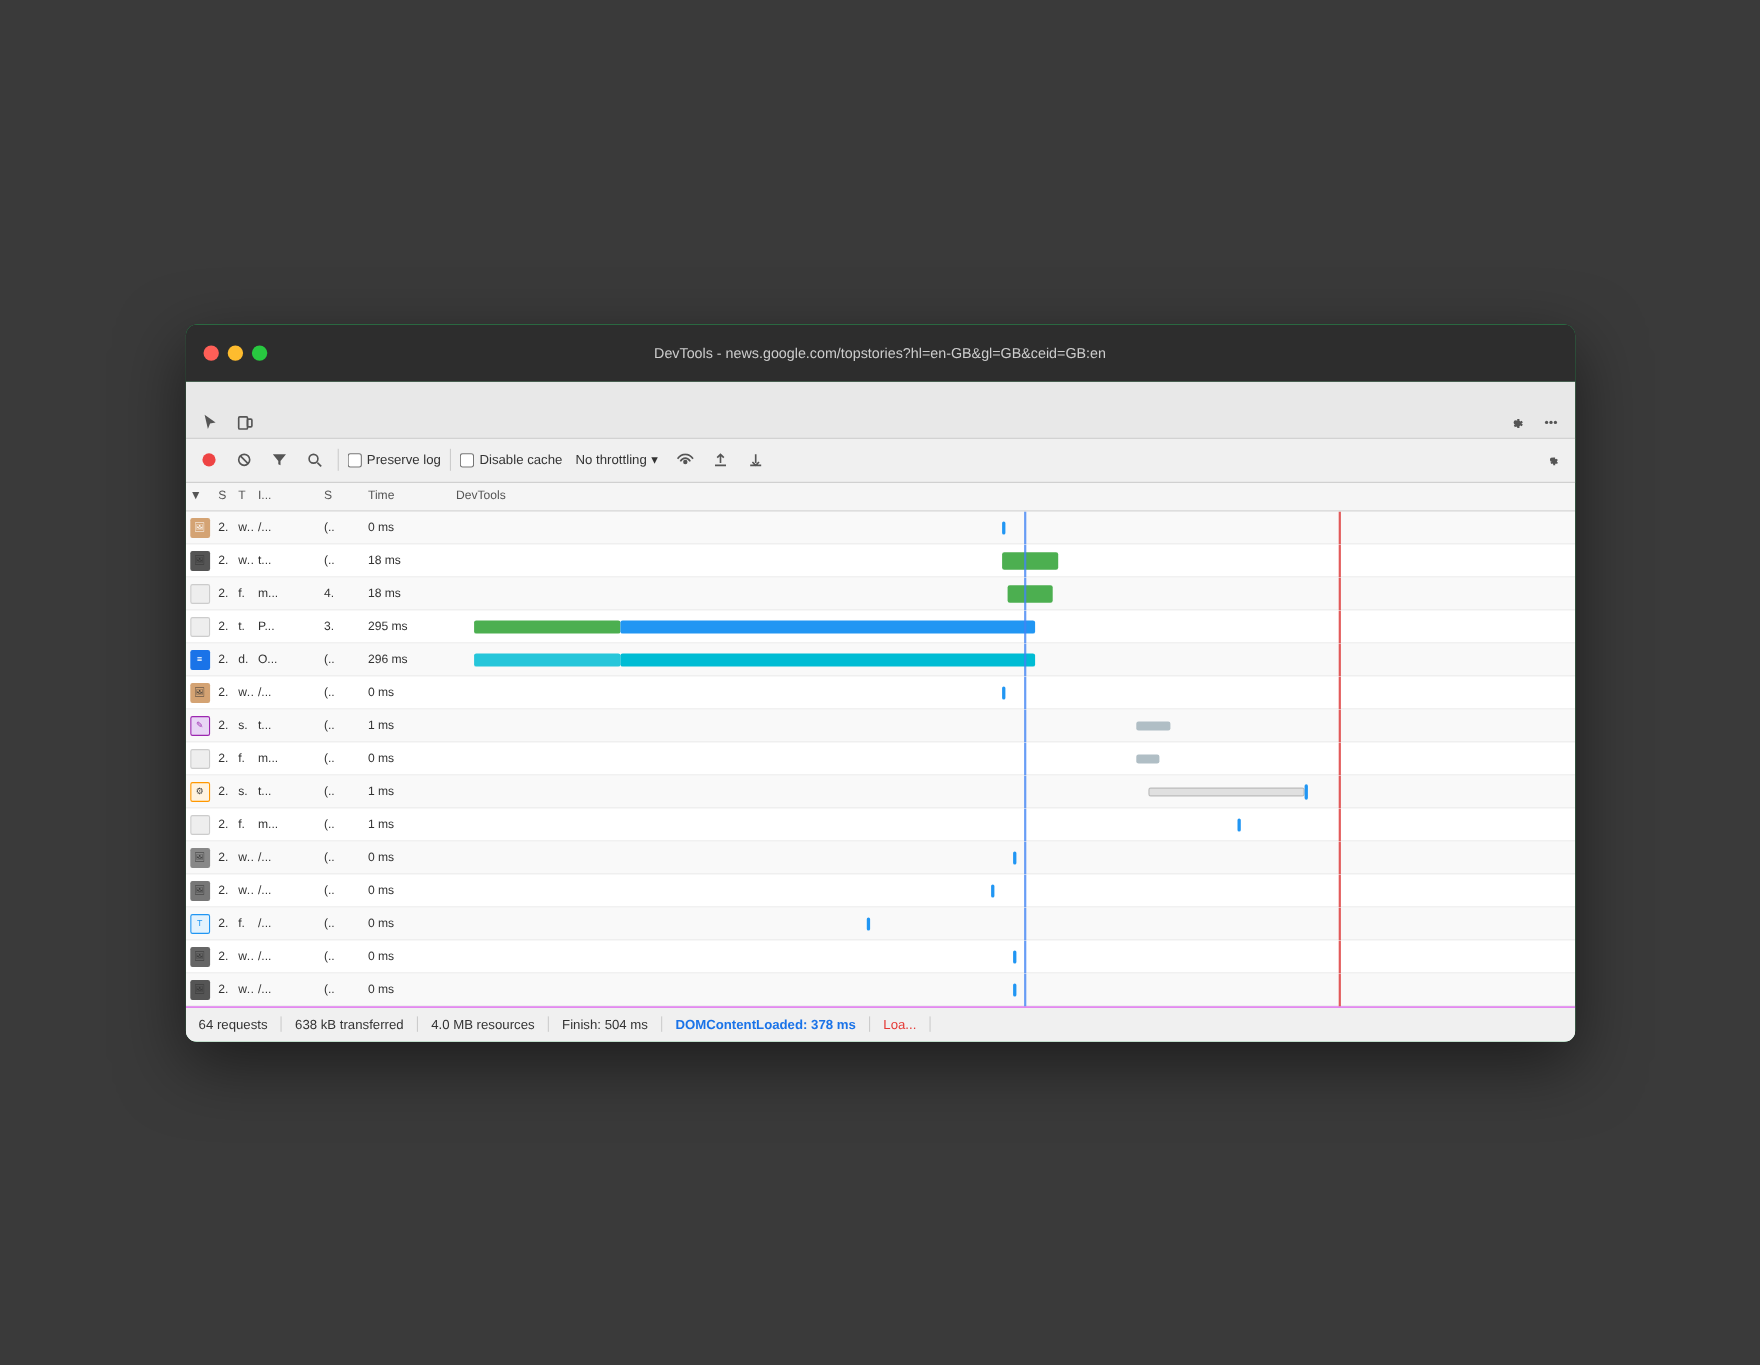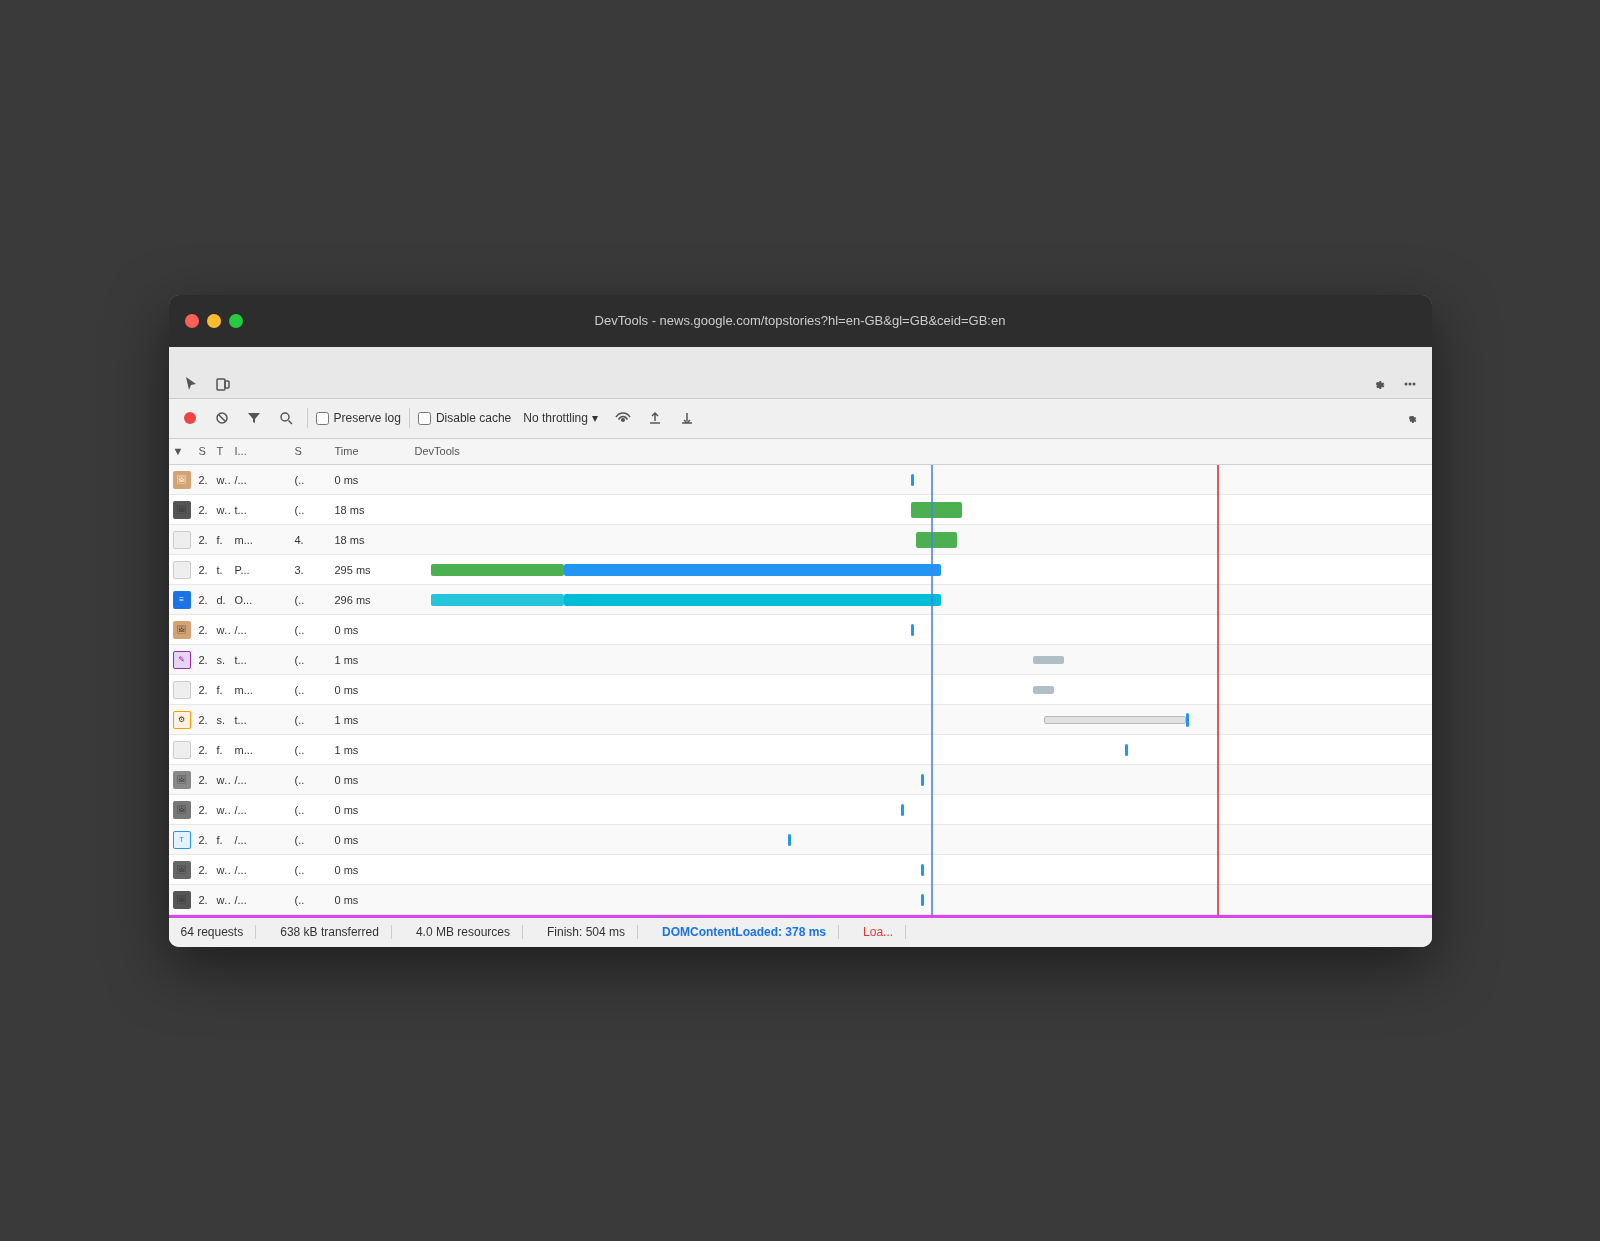--- a/index.html
+++ b/index.html
@@ -231,28 +231,28 @@
       position: absolute;
       top: 0;
       bottom: 0;
       width: 2px;
     }
     .line-blue { background: rgba(66, 133, 244, 0.8); }
     .line-red { background: rgba(220, 50, 50, 0.8); }
     
     .status-bar {
       background: #f0f0f0;
-      border-top: 3px solid #d946ef;
+      border-top: 1px solid #d946ef;
       display: flex;
       align-items: center;
       padding: 0 12px;
       height: 32px;
       font-size: 12px;
       color: #333;
-      gap: 12px;
+      gap: 0;
       overflow: hidden;
     }
     .status-item {
       padding: 0 12px;
       border-right: 1px solid #ccc;
       white-space: nowrap;
     }
     .status-item:first-child { padding-left: 0; }
     .status-dom { color: #1a73e8; font-weight: 700; }
     .status-load { color: #e53935; font-weight: 500; }

